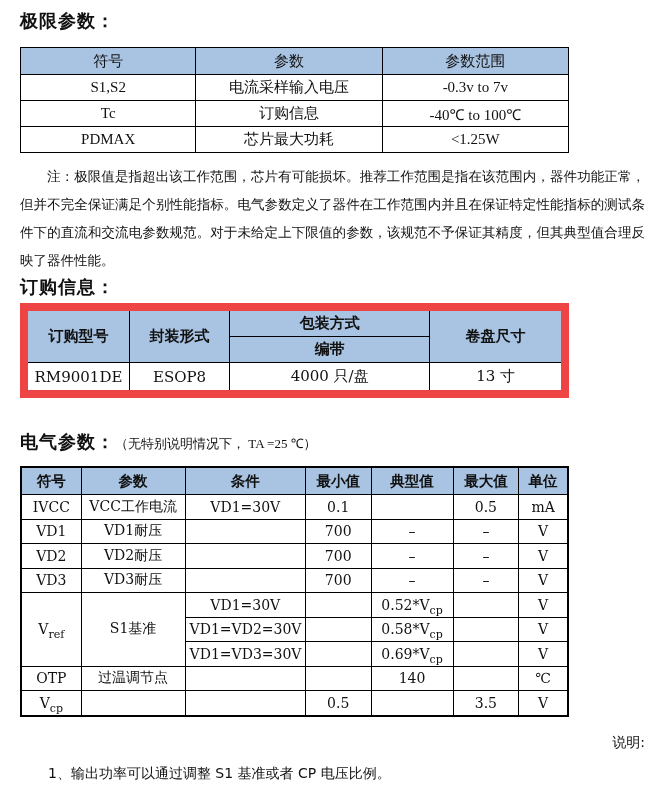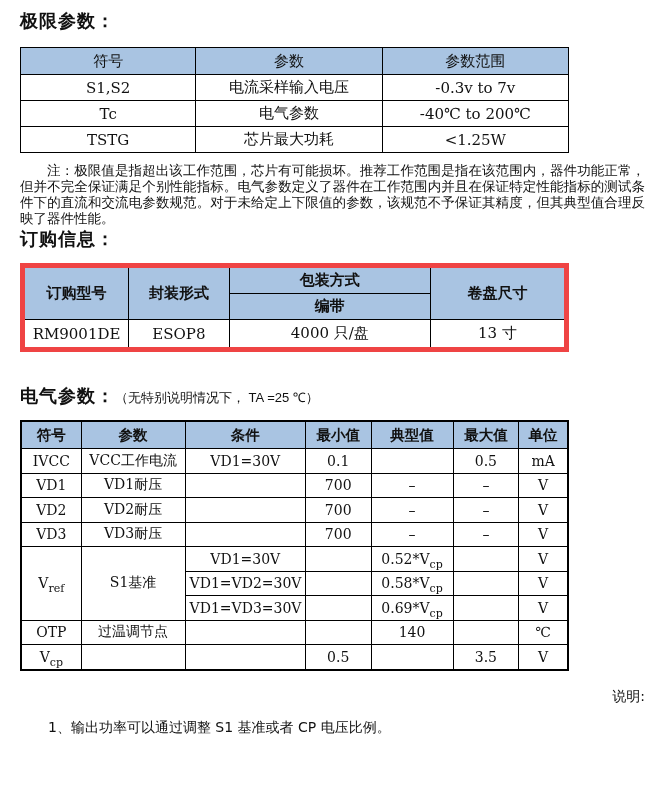--- a/index.html
+++ b/index.html
@@ -13,53 +13,53 @@
 
   .sec-title {
     font-family: "DejaVu Sans", sans-serif;
     font-weight: bold;
     font-size: 18px;
     letter-spacing: 1px;
     margin: 0 0 0 0;
     line-height: 26px;
   }
   .sec-title .sub-note {
-    font-family: Liberation Sans, sans-serif;
+    font-family: Liberation Serif, serif;
     font-weight: normal;
     font-size: 13px;
     letter-spacing: 0;
   }
 
   table { border-collapse: collapse; width: 549px; table-layout: fixed; }
   td, th { border: 1px solid #000; text-align: center; vertical-align: middle; padding: 1px 4px; overflow: hidden; }
 
   
   .limit-table { margin-top: 13px; }
   .limit-table th {
     background: #a9c4e2;
     font-family: "DejaVu Serif", serif;
     font-weight: normal;
     font-size: 15px;
     height: 24px;
   }
-  .limit-table td { font-size: 15px; height: 23px; }
+  .limit-table td { font-size: 15px; height: 23px; font-family: Liberation Serif, serif; }
 
   .note-para {
     font-family: "DejaVu Sans", sans-serif;
     font-size: 13.5px;
-    line-height: 16px;
+    line-height: 28px;
     text-align: justify;
     text-indent: 2em;
     width: 625px;
     margin: 9px 0 0 0;
   }
 
   
   .order-title { }
-  .order-table { margin-top: 11px; border: 5px solid #ef4444; }
+  .order-table { margin-top: 3px; border: 8px solid #ef4444; }
   .order-table th {
     background: #a9c4e2;
     font-family: "DejaVu Sans", sans-serif;
     font-weight: bold;
     font-size: 15px;
     height: 23px;
   }
   .order-table td { font-size: 15px; height: 25px; }
   .order-table .packing-top { border-bottom: 1px solid #000; }
 
@@ -110,25 +110,25 @@
       <th>参数</th>
       <th>参数范围</th>
     </tr>
     <tr>
       <td>S1,S2</td>
       <td>电流采样输入电压</td>
       <td>-0.3v to 7v</td>
     </tr>
     <tr>
       <td>Tc</td>
-      <td>电气参数</td>
-      <td>-40℃ to 200℃</td>
-    </tr>
-    <tr>
-      <td>TSTG</td>
+      <td>订购信息</td>
+      <td>-40℃ to 100℃</td>
+    </tr>
+    <tr>
+      <td>PDMAX</td>
       <td>芯片最大功耗</td>
       <td>&lt;1.25W</td>
     </tr>
   </tbody>
     </table>
 
   <p class="note-para">注：极限值是指超出该工作范围，芯片有可能损坏。推荐工作范围是指在该范围内，器件功能正常，但并不完全保证满足个别性能指标。电气参数定义了器件在工作范围内并且在保证特定性能指标的测试条件下的直流和交流电参数规范。对于未给定上下限值的参数，该规范不予保证其精度，但其典型值合理反映了器件性能。</p>
 
   <h2 class="sec-title order-title">订购信息：</h2>
 

